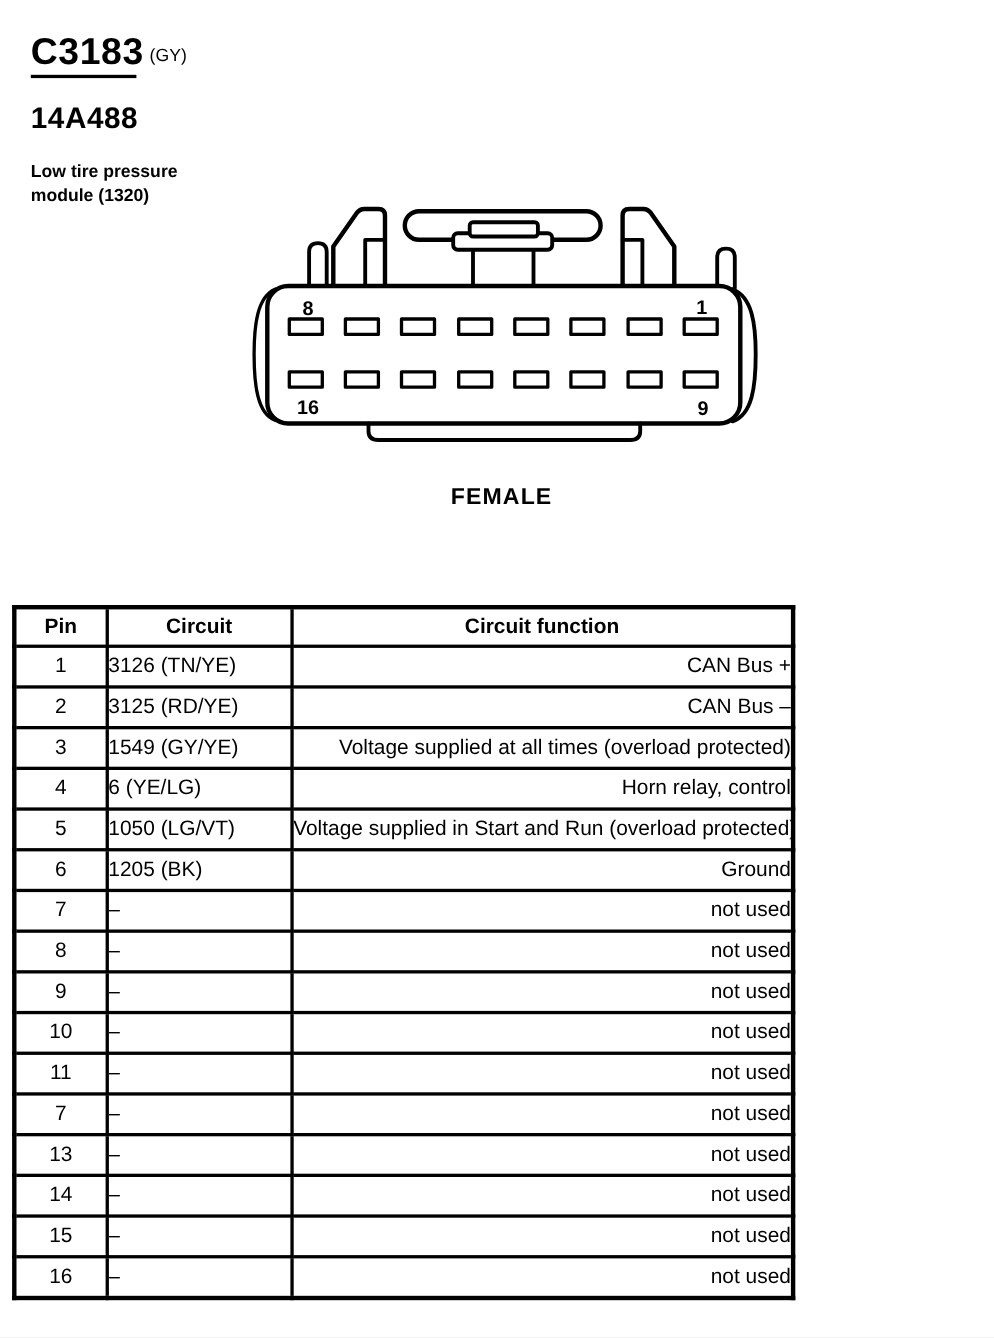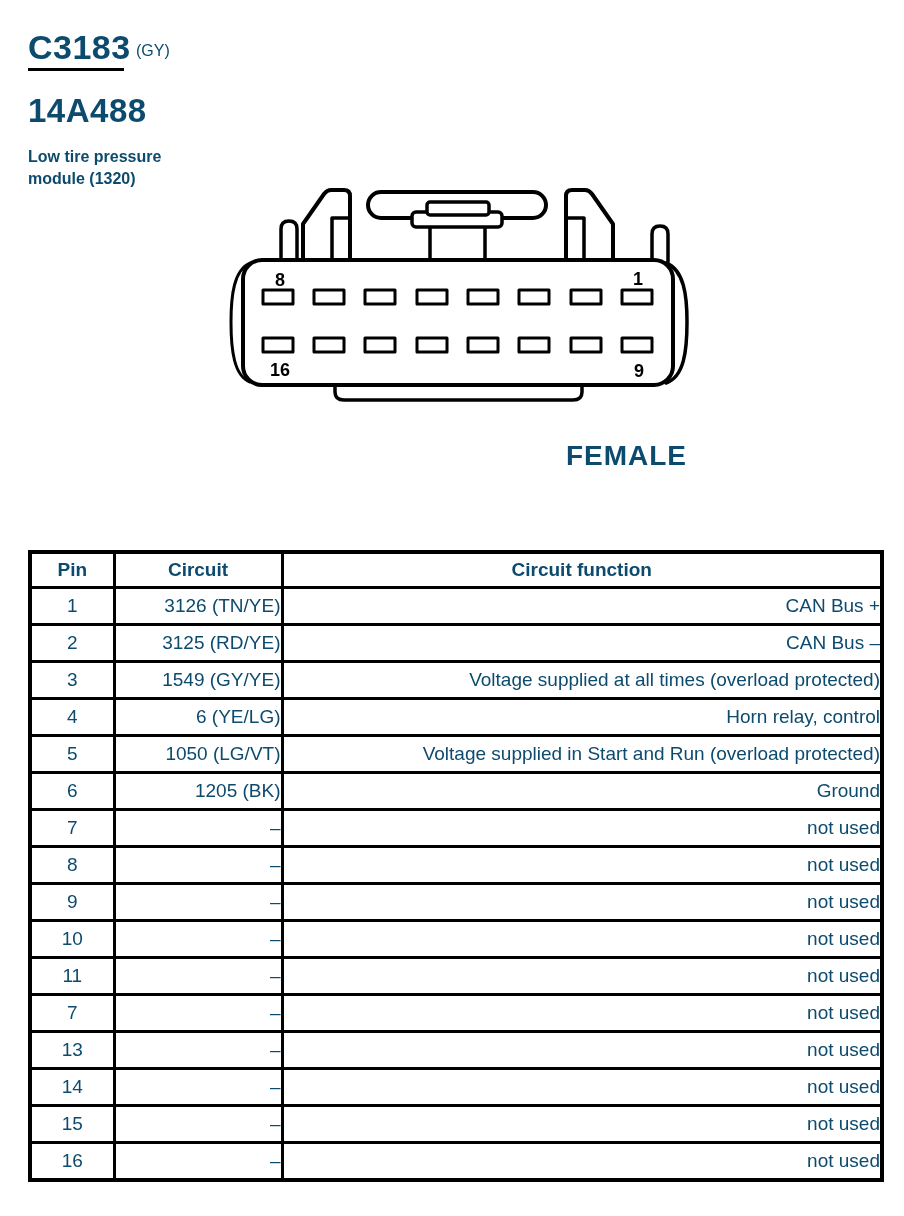--- a/index.html
+++ b/index.html
@@ -2,72 +2,72 @@
 <html><head>
 <meta charset="utf-8">
 <style>
   html, body { margin: 0; padding: 0; background: #e8e8e8; }
   .page {
     position: relative;
     width: 904px;
     height: 1216px;
     background: #ffffff;
     font-family: "Liberation Sans", sans-serif;
-    color: #0c4a6e;
+    color: #000000;
     overflow: hidden;
     margin: 0 auto;
   }
   
   .connector-id {
     position: absolute; left: 28px; top: 28px;
     font-size: 34px; font-weight: bold; letter-spacing: 0.5px;
   }
   .connector-id-underline {
     position: absolute; left: 28px; top: 68px;
     width: 96px; height: 3px; background: #000;
   }
   .connector-color {
     position: absolute; left: 136px; top: 42px;
     font-size: 16px; font-weight: normal;
   }
   .harness-number {
     position: absolute; left: 28px; top: 92px;
-    font-size: 33px; font-weight: bold; letter-spacing: 0.5px;
+    font-size: 27px; font-weight: bold; letter-spacing: 0.5px;
   }
   .component-desc {
     position: absolute; left: 28px; top: 146px;
     font-size: 16px; font-weight: 600; line-height: 22px;
   }
   
   .connector-svg { position: absolute; left: 0; top: 0; }
   .gender-label {
     position: absolute; left: 225px; top: 440px; width: 462px;
-    text-align: right; font-size: 28px; font-weight: bold; letter-spacing: 1px;
+    text-align: center; font-size: 21px; font-weight: bold; letter-spacing: 1px;
   }
   
-  .pin-table-wrap { position: absolute; left: 28px; top: 550px; width: 856px; }
+  .pin-table-wrap { position: absolute; left: 11px; top: 550px; width: 712px; }
   table.pin-table {
     width: 100%;
     border-collapse: collapse;
     border: 4px solid #000;
     table-layout: fixed;
   }
   table.pin-table th, table.pin-table td {
     border: 3px solid #000;
     height: 34px;
     font-size: 19px;
     padding: 0;
     overflow: hidden;
     white-space: nowrap;
   }
   table.pin-table th { font-weight: bold; text-align: center; height: 32px; }
   col.col-pin { width: 84px; }
   col.col-circuit { width: 168px; }
   td.pin { text-align: center; }
-  td.circuit { text-align: right; }
+  td.circuit { text-align: left; }
   td.fn { text-align: right; padding-left: 19px; }
 </style>
 </head>
 <body>
 
 <div class="page">
 
   <div class="connector-id">C3183</div>
   <div class="connector-id-underline"></div>
   <div class="connector-color">(GY)</div>

